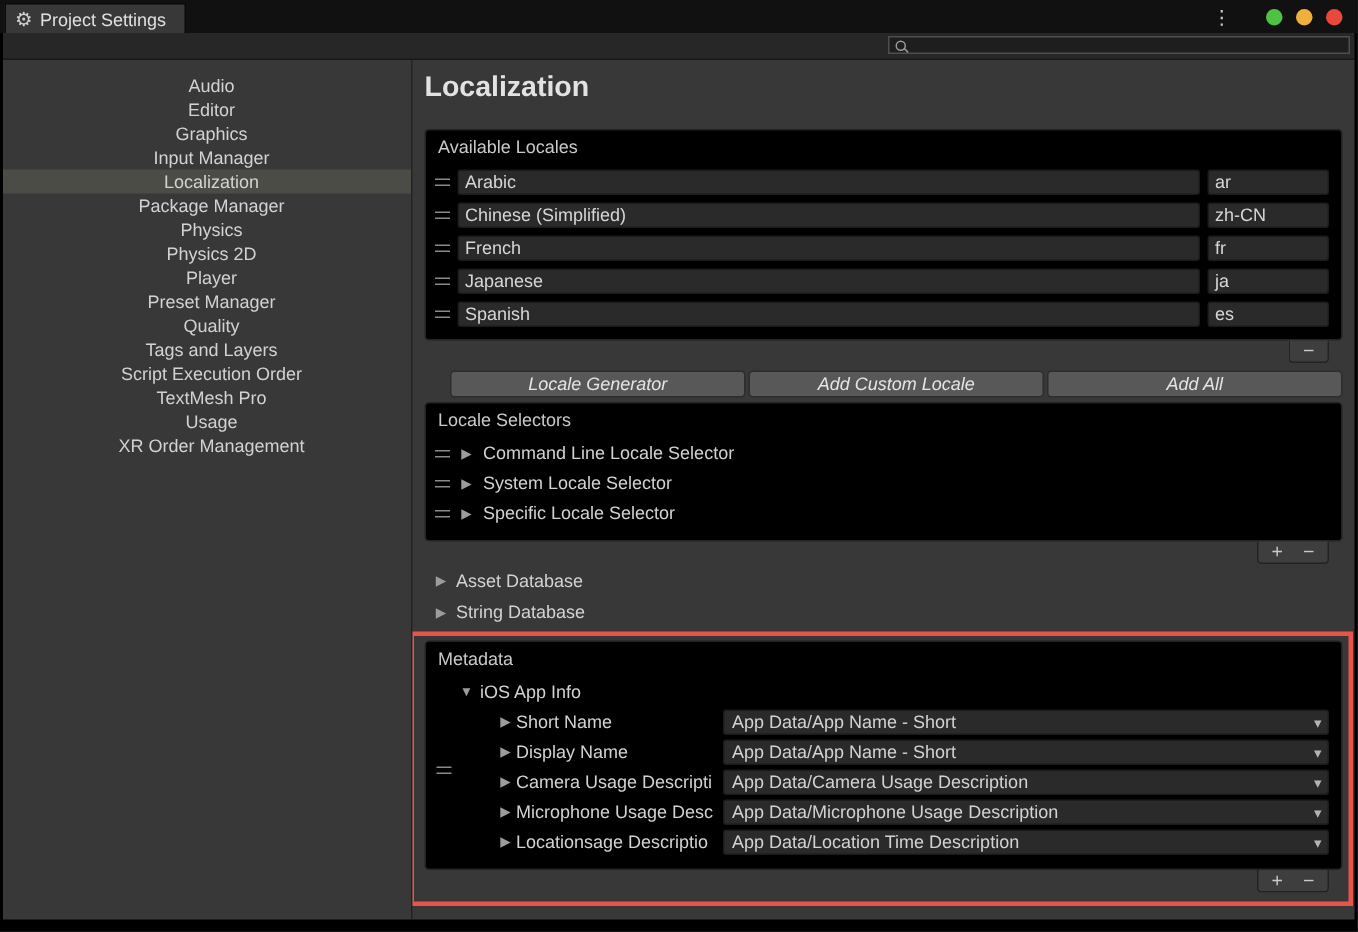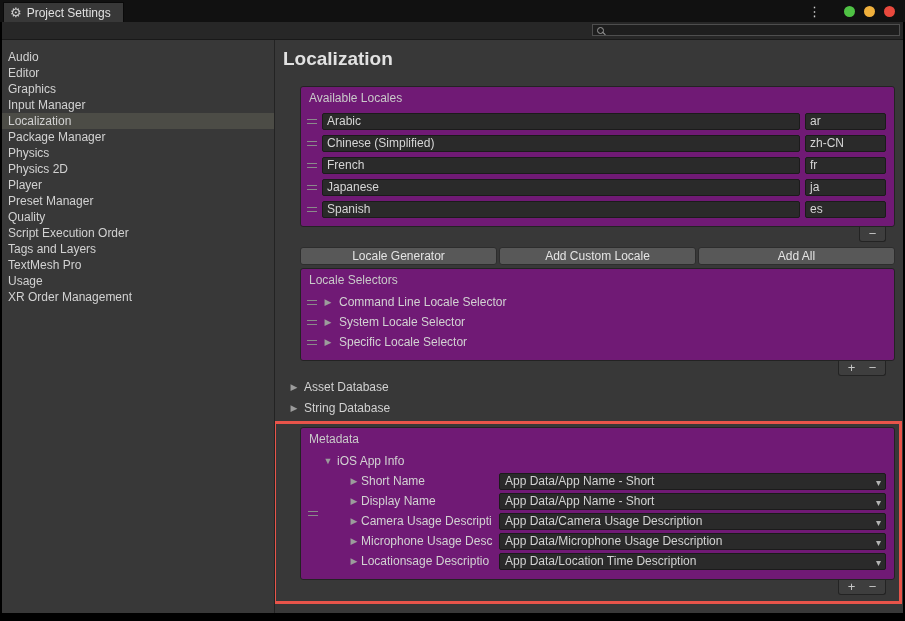--- a/index.html
+++ b/index.html
@@ -26,46 +26,46 @@
   .toolbar { height:18px; background:#272727; border-bottom:1px solid #191919; position:relative; margin:0 2px; }
   .search {
     position:absolute; left:590px; right:3px; top:2px; bottom:3px;
     background:#1e1e1e; border:1px solid #4e4e4e; display:flex; align-items:center; padding:0 4px; gap:4px;
   }
   .mag { width:7px; height:7px; border:1px solid #9a9a9a; border-radius:50%; position:relative; flex:none; }
   .mag::after { content:""; position:absolute; width:4px; height:1px; background:#9a9a9a; transform:rotate(45deg); right:-3px; bottom:-1px; }
   .search-input { flex:1; background:transparent; border:none; outline:none; color:#d2d2d2; font:inherit; height:12px; padding:0; }
   
   .content { display:flex; height:573px; margin:0 2px; background:#383838; }
-  .sidebar { width:273px; flex:none; border-right:1px solid #232323; padding-top:9px; }
+  .sidebar { width:273px; flex:none; border-right:1px solid #232323; padding-top:9px;text-align:center; }
   .side-item { height:16px; line-height:16px; padding-left:6px; white-space:nowrap; overflow:hidden; cursor:default; }
   .side-item.selected { background:#4c4c46; }
   .main { flex:1; position:relative; padding:6px 8px 0 8px; overflow:hidden; }
   .page-title { font-size:19px; font-weight:bold; color:#e2e2e2; margin:2px 0 0 0; }
   
-  .box { margin-left:17px; border:1px solid #232323; border-radius:3px; background:#701a75; }
+  .box { border:1px solid #232323; border-radius:3px; background:#000000; }
   .box-header { padding:4px 8px 3px; color:#c9c9c9; }
   .rows { padding:2px 8px 6px 6px; }
   .loc-row { display:flex; align-items:center; gap:5px; height:22px; }
   .drag { width:10px; height:5px; border-top:1px solid #8a8a8a; border-bottom:1px solid #8a8a8a; flex:none; }
   .field {
     background:#2a2a2a; border:1px solid #1b1b1b; border-radius:2px;
     height:17px; line-height:15px; padding:0 4px; color:#d6d6d6; overflow:hidden; white-space:nowrap;
   }
   .field.name { flex:1; }
   .field.code { width:81px; flex:none; }
   
   .footer-wrap { display:flex; justify-content:flex-end; margin-right:9px; height:15px; }
   .mini-bar {
     background:#3e3e3e; border:1px solid #232323; border-top:none; border-radius:0 0 3px 3px;
     display:flex; align-items:center; padding:0 2px;
   }
   .mini-btn { width:21px; text-align:center; color:#c8c8c8; font-size:13px; line-height:12px; cursor:default; }
   
-  .btn-row { display:flex; gap:2px; margin:5px 0 3px 17px; }
+  .btn-row { display:flex; gap:2px; margin:5px 0 3px 17px;font-style:italic; }
   .btn {
     flex:1; background:#585858; border:1px solid #2d2d2d; border-radius:3px;
     height:18px; line-height:16px; text-align:center; color:#e4e4e4; cursor:default;
   }
   
   .sel-rows { padding:2px 8px 8px 6px; }
   .sel-row { display:flex; align-items:center; gap:6px; height:20px; }
   .tri { color:#9c9c9c; font-size:9px; width:10px; flex:none; display:inline-block; text-align:center; }
   
   .foldout { display:flex; align-items:center; gap:5px; height:20px; margin-left:6px; margin-top:1px; }
@@ -116,22 +116,22 @@
       <div class="side-item">Editor</div>
       <div class="side-item">Graphics</div>
       <div class="side-item">Input Manager</div>
       <div class="side-item selected">Localization</div>
       <div class="side-item">Package Manager</div>
       <div class="side-item">Physics</div>
       <div class="side-item">Physics 2D</div>
       <div class="side-item">Player</div>
       <div class="side-item">Preset Manager</div>
       <div class="side-item">Quality</div>
+      <div class="side-item">Tags and Layers</div>
       <div class="side-item">Script Execution Order</div>
-      <div class="side-item">Tags and Layers</div>
       <div class="side-item">TextMesh Pro</div>
       <div class="side-item">Usage</div>
       <div class="side-item">XR Order Management</div>
     </div>
 
     <div class="main">
       <div class="page-title">Localization</div>
 
       <div class="box" style="margin-top:16px;">
         <div class="box-header">Available Locales</div>

